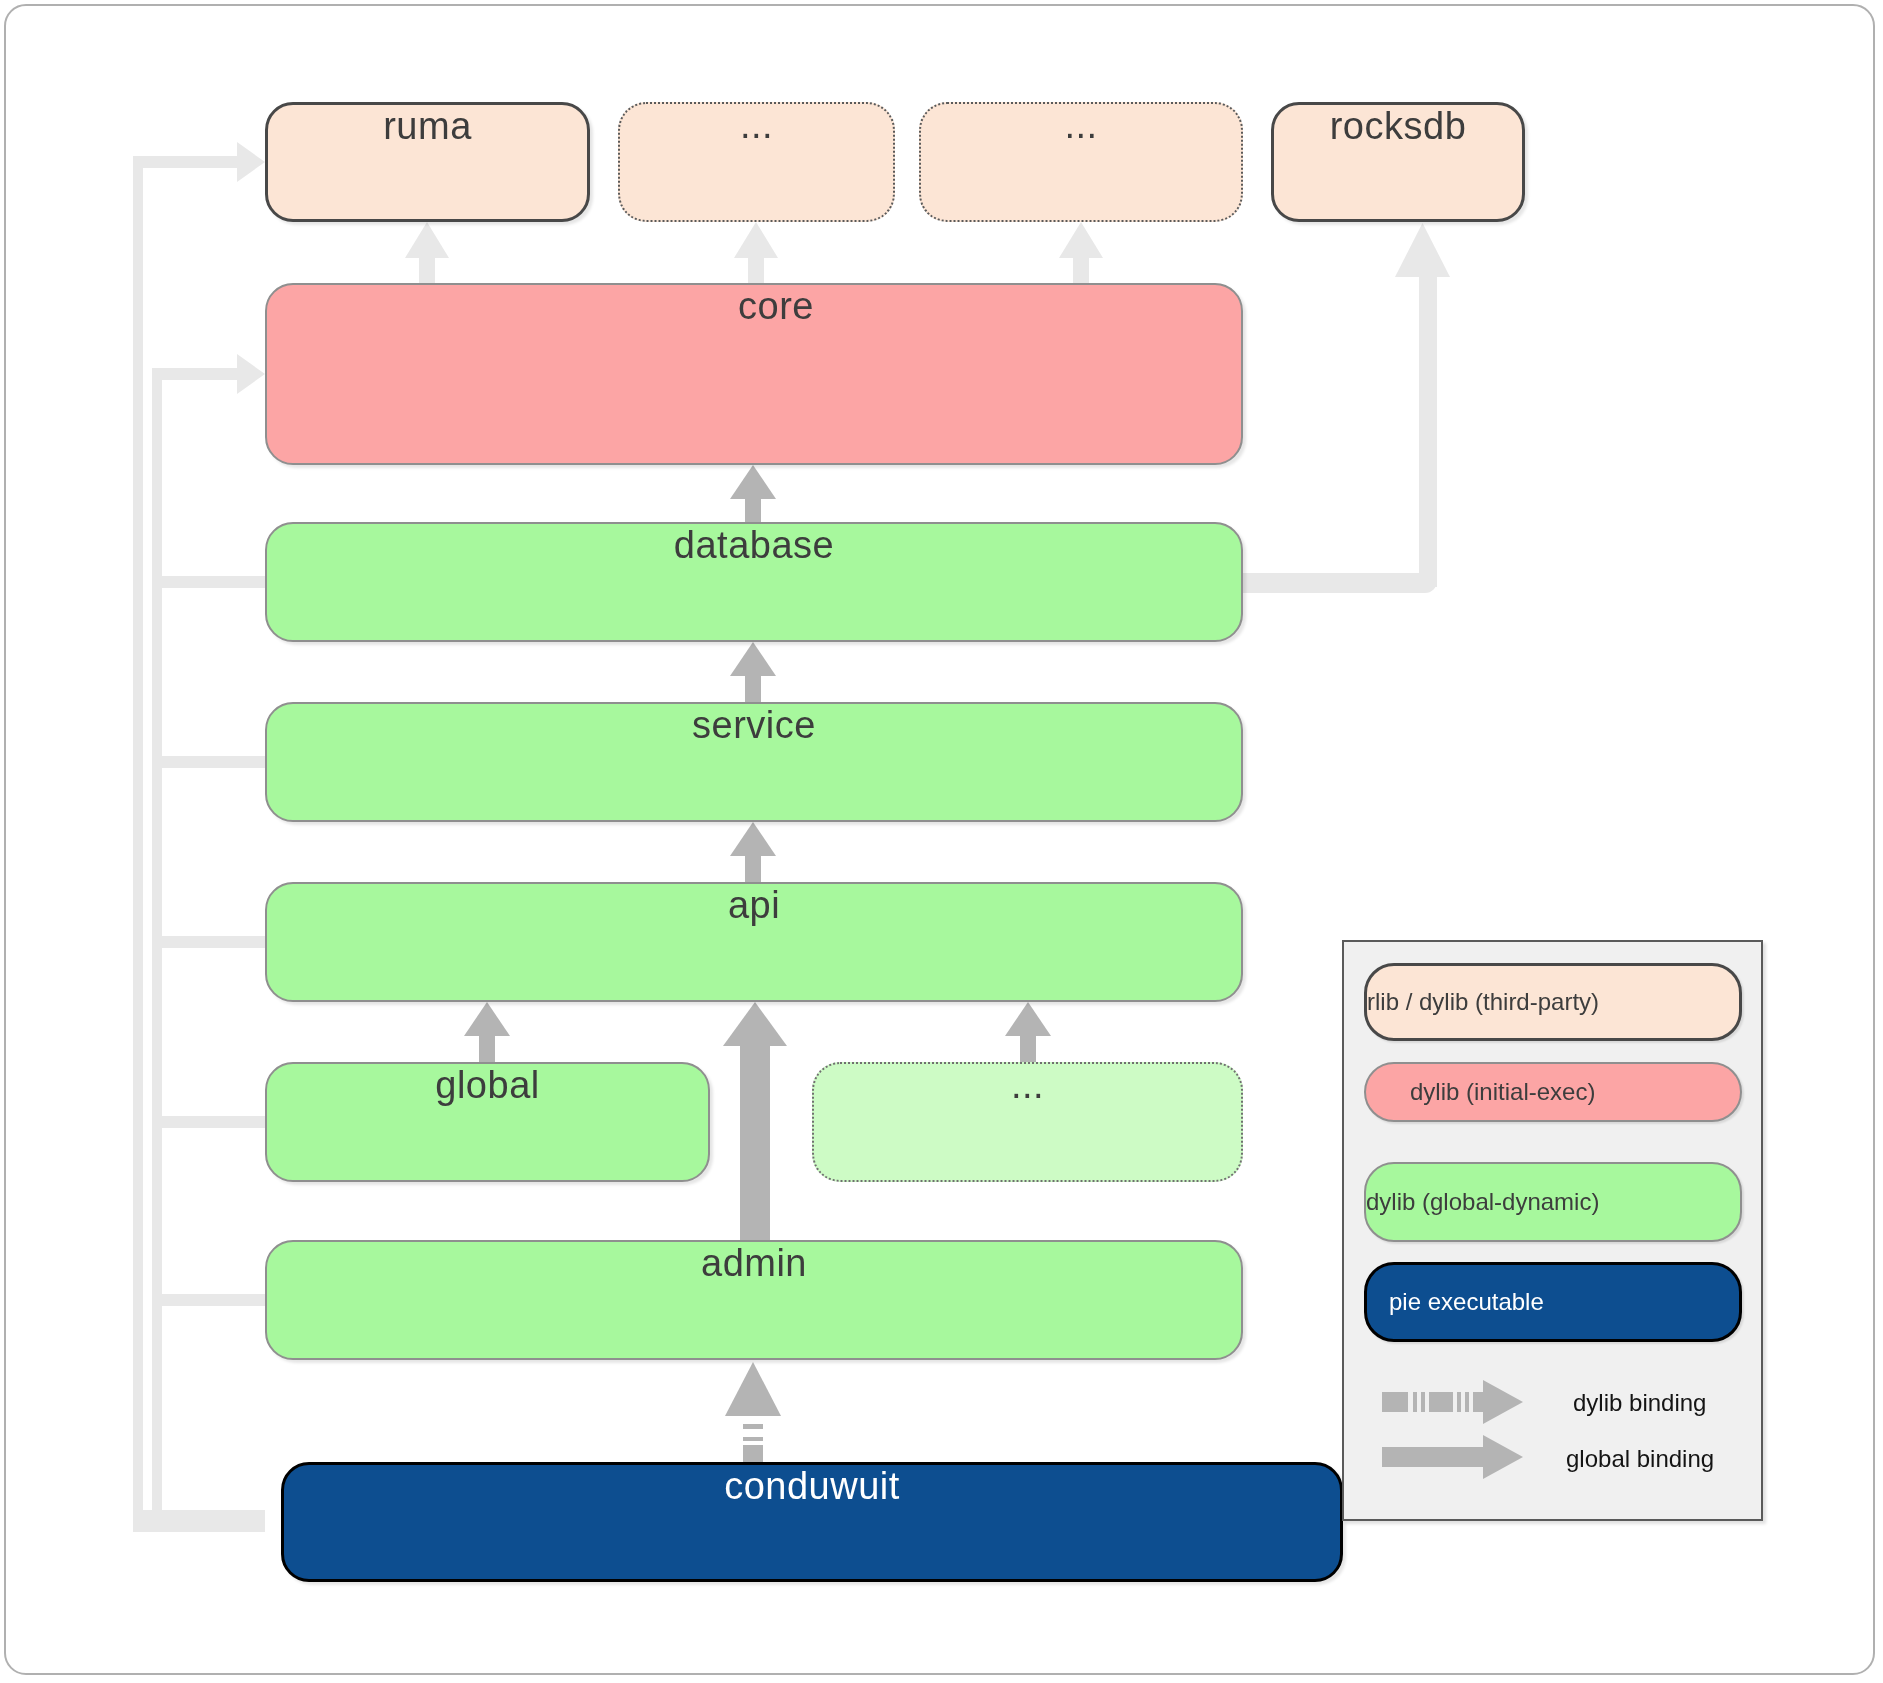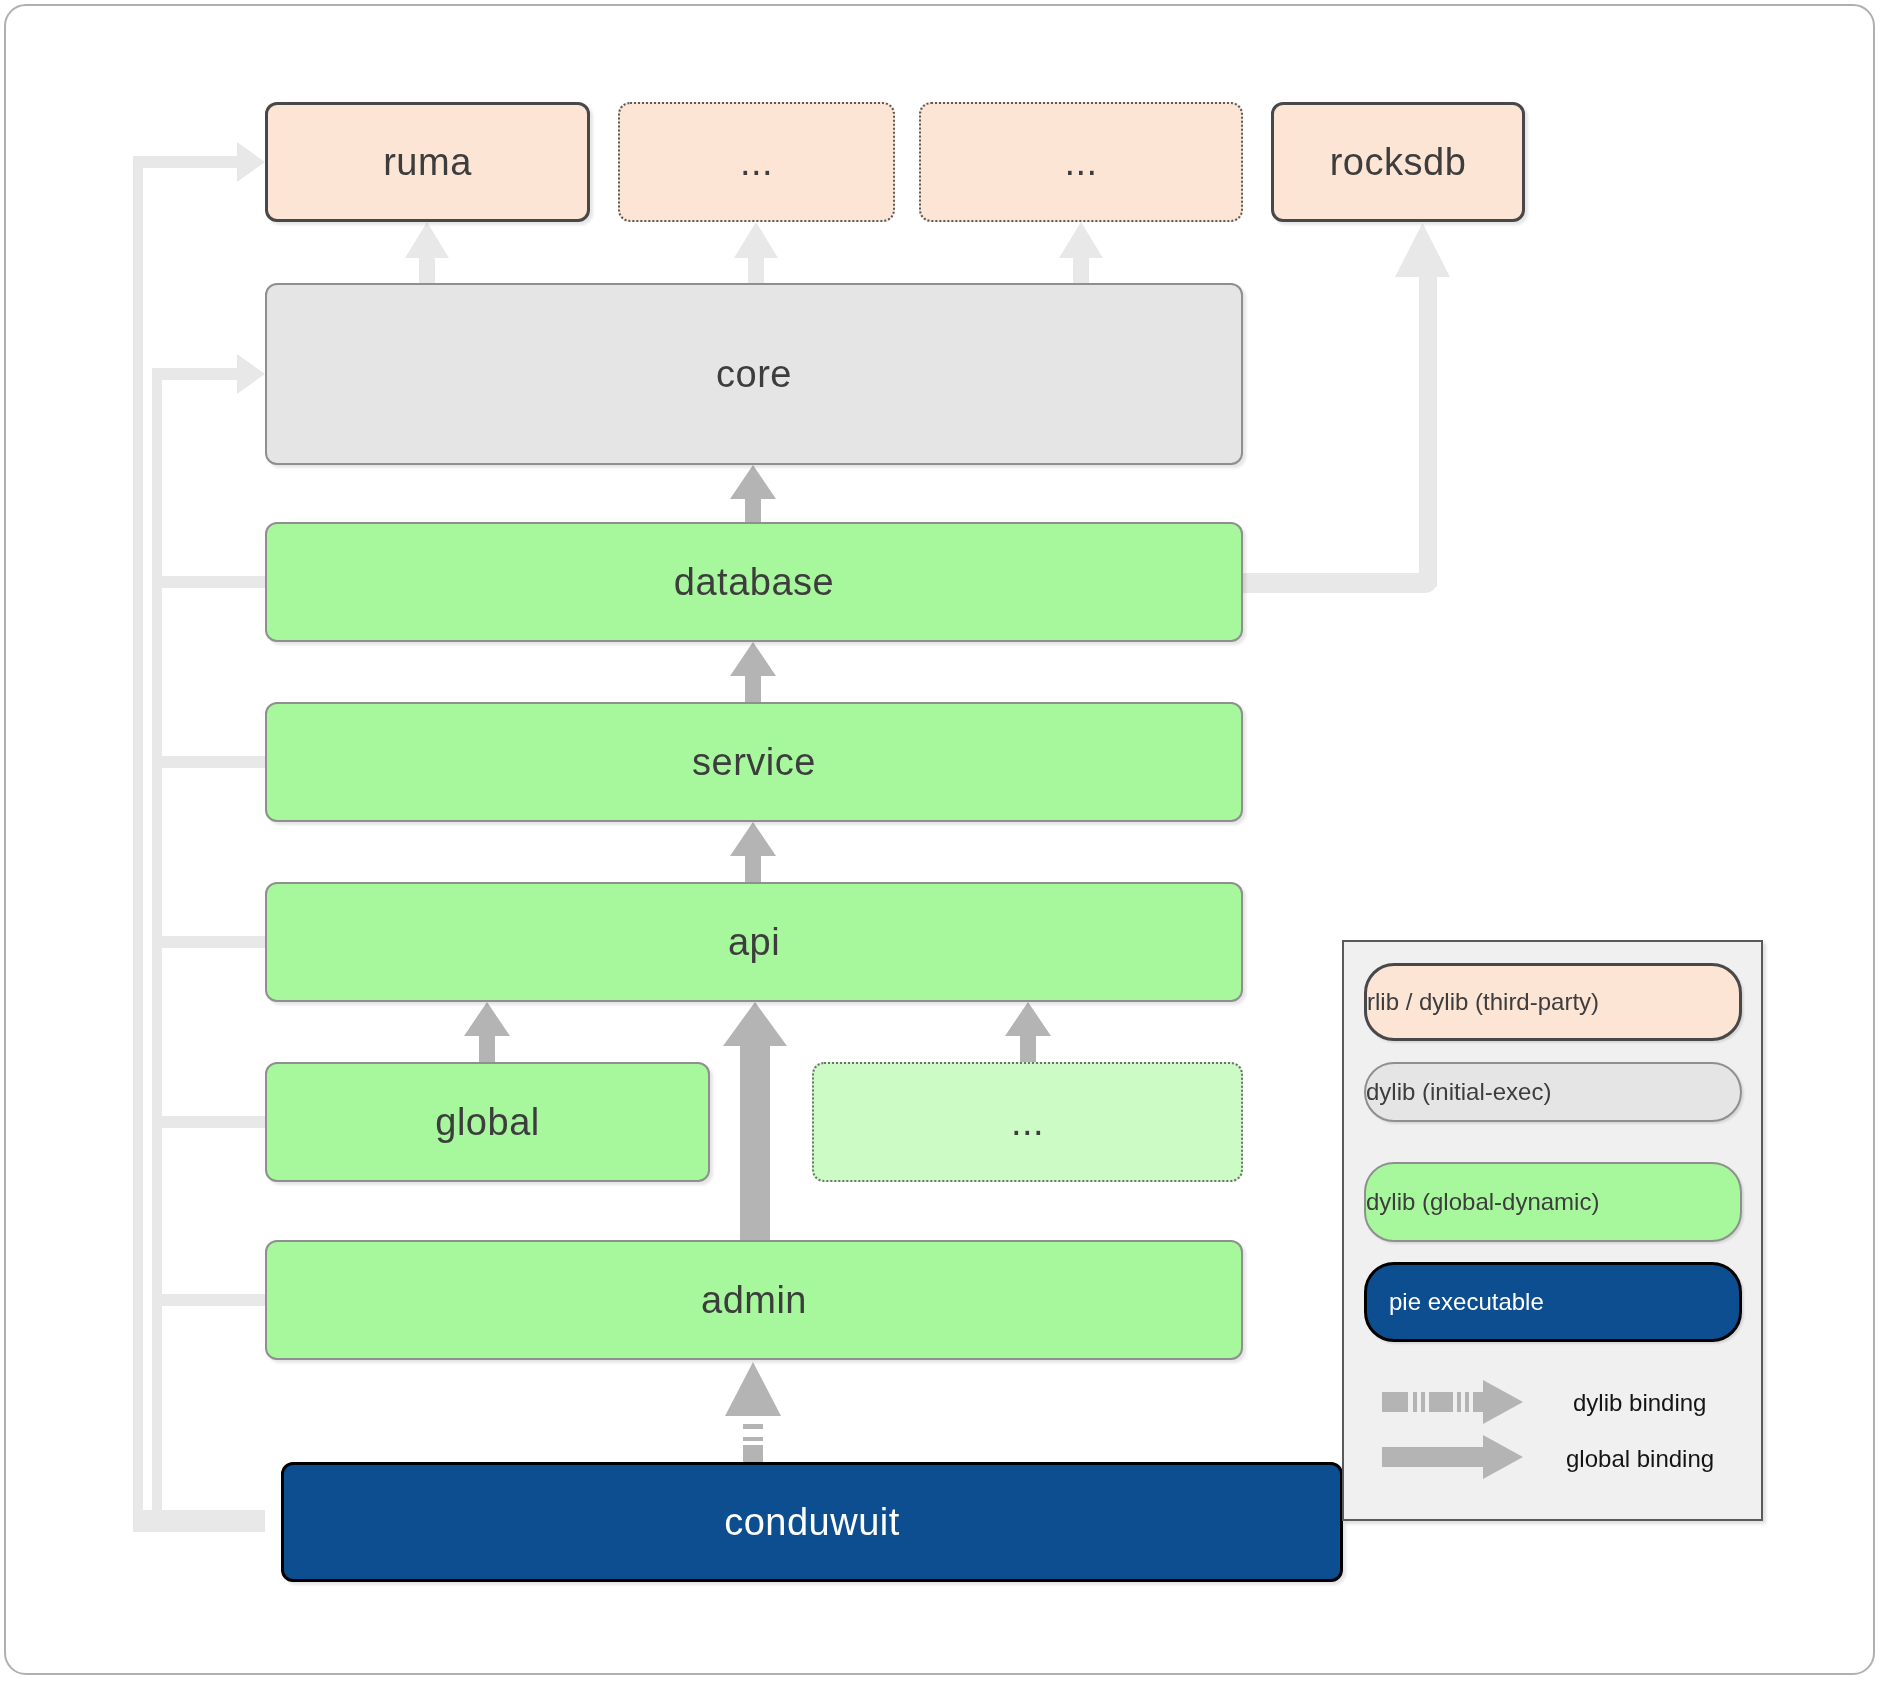--- a/index.html
+++ b/index.html
@@ -11,28 +11,28 @@
     position:absolute;left:4px;top:4px;width:1871px;height:1671px;
     border:2.5px solid #b0b0b0;border-radius:22px;box-sizing:border-box;
   }
   
   .lline{position:absolute;background:#e8e8e8;}
   .mline{position:absolute;background:#b4b4b4;}
   .head-up{clip-path:polygon(50% 0,100% 100%,0 100%);}
   .head-right{clip-path:polygon(0 0,100% 50%,0 100%);}
   
   .box{
-    position:absolute;box-sizing:border-box;border-radius:12px;
-    display:flex;align-items:center;justify-content:center;
+    position:absolute;box-sizing:border-box;border-radius:28px;
+    display:flex;justify-content:center;
     font-size:38px;color:#3d3d3d;letter-spacing:0.5px;
     box-shadow:3px 3px 3px rgba(0,0,0,0.10);
   }
   .peach{background:#fce5d5;border:3px solid #484848;}
   .peach.dotted{border:2px dotted #5a5a5a;box-shadow:none;}
-  .blue{background:#e5e5e5;border:2.5px solid #8f8f8f;}
+  .blue{background:#fca5a5;border:2.5px solid #8f8f8f;padding-left:44px;}
   .green{background:#a7f89d;border:2.5px solid #8f8f8f;}
   .green-light{background:#cdfbc5;border:2px dotted #707070;box-shadow:none;}
   .navy{background:#0d4e90;border:3px solid #000;color:#ffffff;}
   
   .legend-panel{
     position:absolute;left:1342px;top:940px;width:421px;height:581px;
     background:#f0f0f0;border:2.5px solid #5a5a5a;box-sizing:border-box;
     box-shadow:3px 3px 3px rgba(0,0,0,0.12);
   }
   .legend-item{

